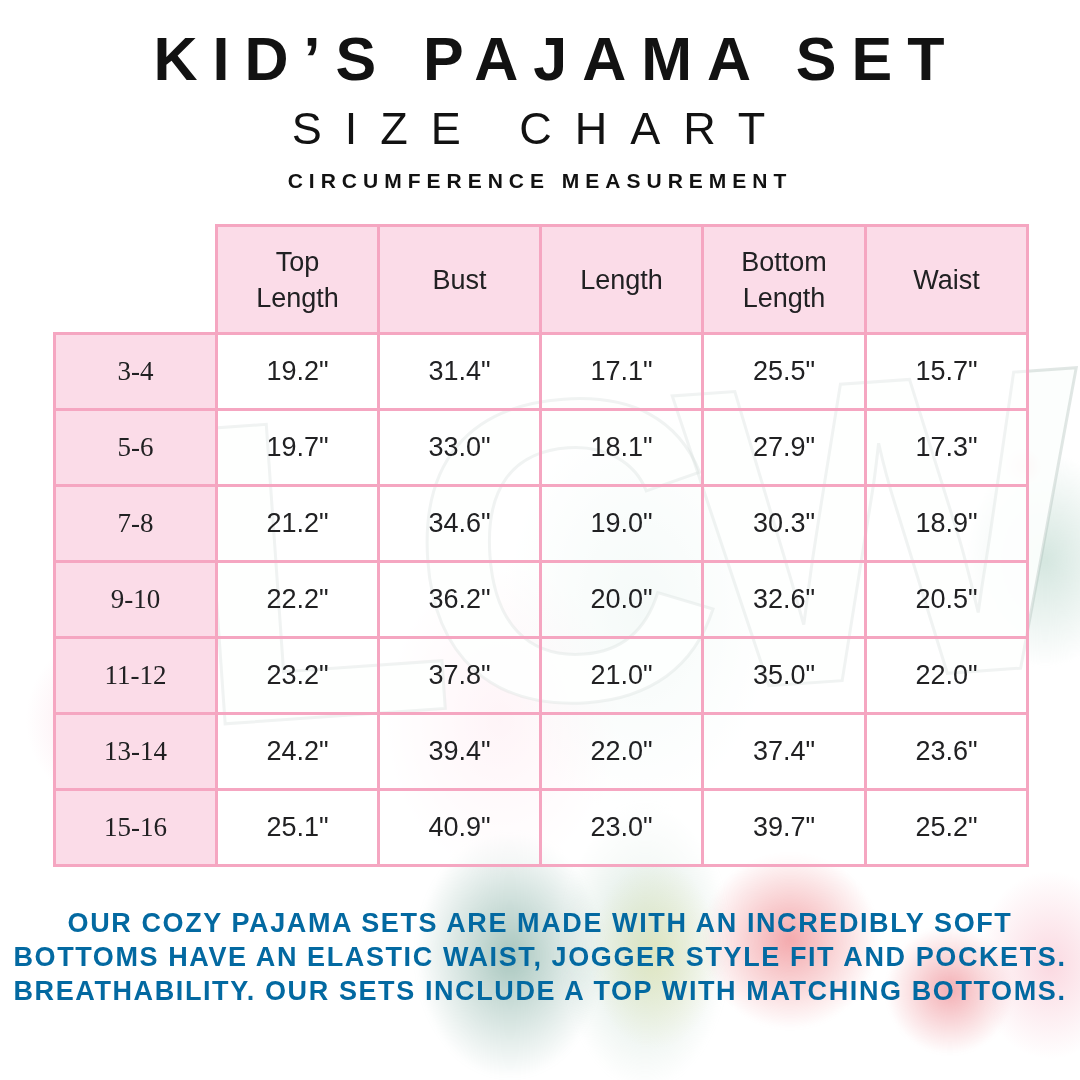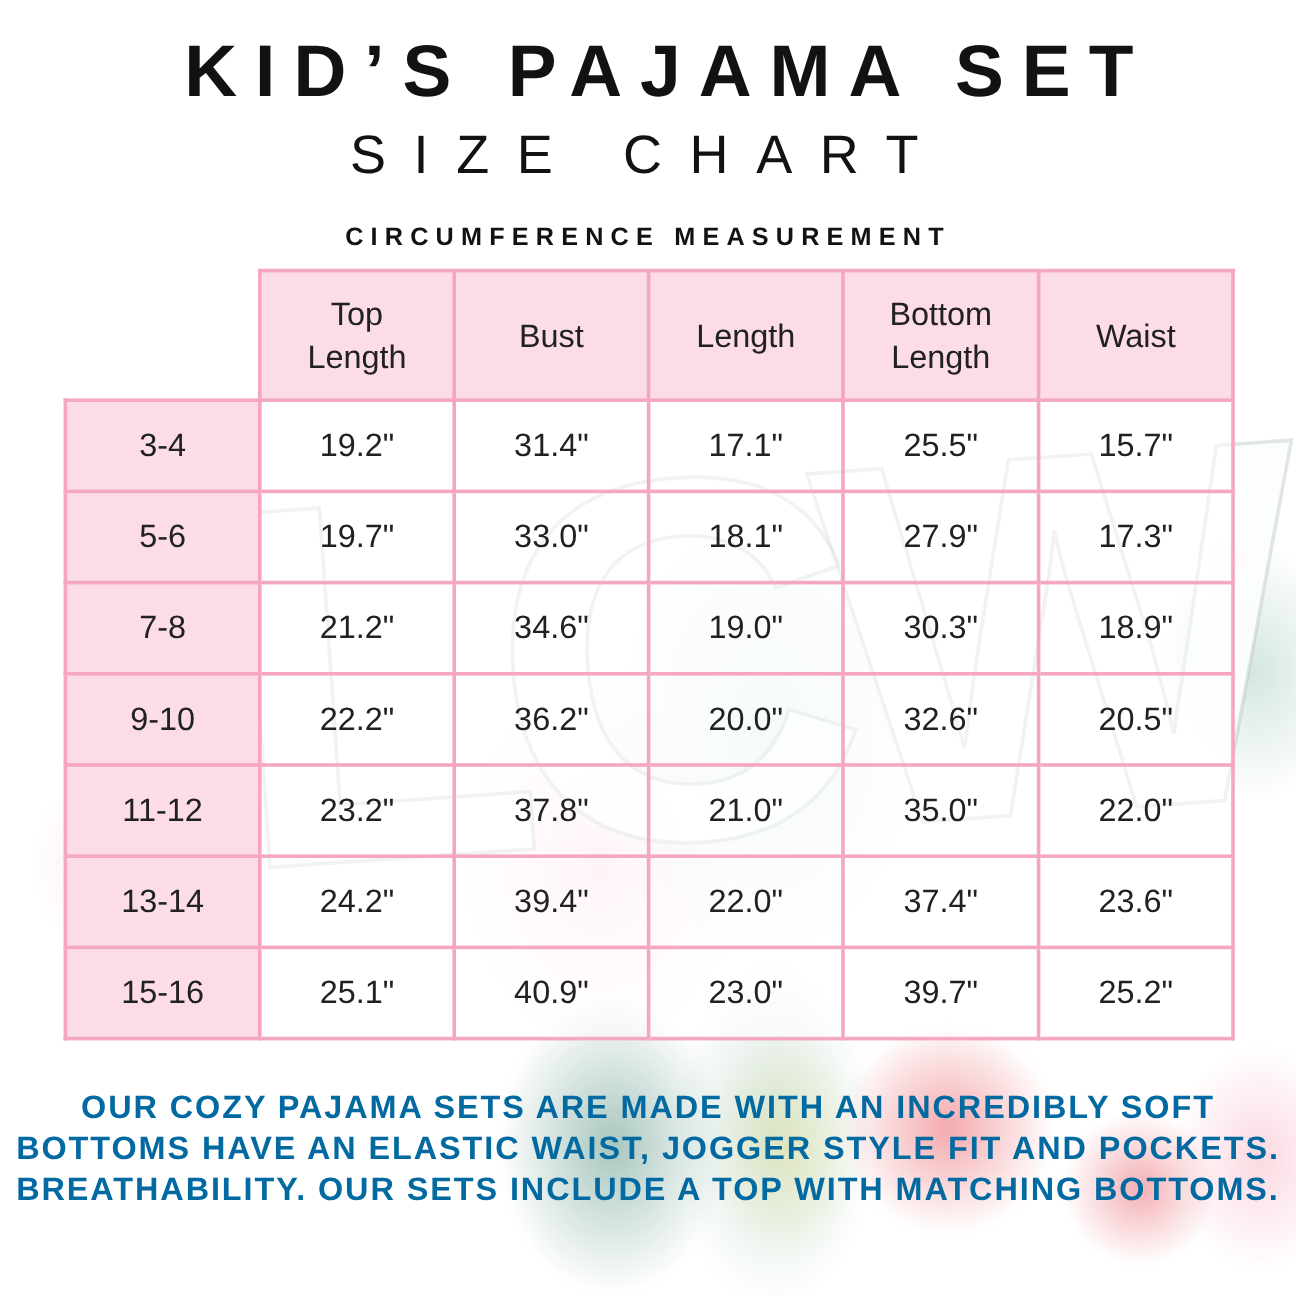--- a/index.html
+++ b/index.html
@@ -41,21 +41,21 @@
     color: rgba(252,254,253,0.92);
     -webkit-text-stroke: 3px rgba(165,182,176,0.33);
     transform: rotate(-4deg);
     user-select: none;
   }
 
   
   .heading { position: relative; z-index: 2; text-align: center; padding-top: 24px; color: #121212; }
   .title    { font-size: 61px; font-weight: bold; letter-spacing: 15px; padding-left: 33px; }
   .subtitle { font-size: 45px; font-weight: normal; letter-spacing: 23px; margin-top: 9px; }
-  .tagline  { font-size: 21px; font-weight: bold; letter-spacing: 6px;  margin-top: 31px; }
+  .tagline  { font-size: 21px; font-weight: bold; letter-spacing: 6px;  margin-top: 14px; }
 
   
   .size-table {
     position: absolute;
     left: 53px;
     top: 224px;
     z-index: 1;
     border-collapse: collapse;
     table-layout: fixed;
     width: 973px;
@@ -71,20 +71,21 @@
     height: 108px;
     background: #fbdce8;
     font-size: 27px;
     line-height: 36px;
     padding: 0 26px;
   }
   .size-table tr.body-row { height: 76px; }
   .size-table td.size-cell {
     background: #fbdce8;
     font-size: 27px;
+    font-family: Liberation Serif, serif;
   }
   .size-table td.value-cell {
     background: rgba(255,255,255,0.52);
     font-size: 27px;
   }
   .size-table td.corner-cell {
     border: none;
     background: transparent;
   }
 

